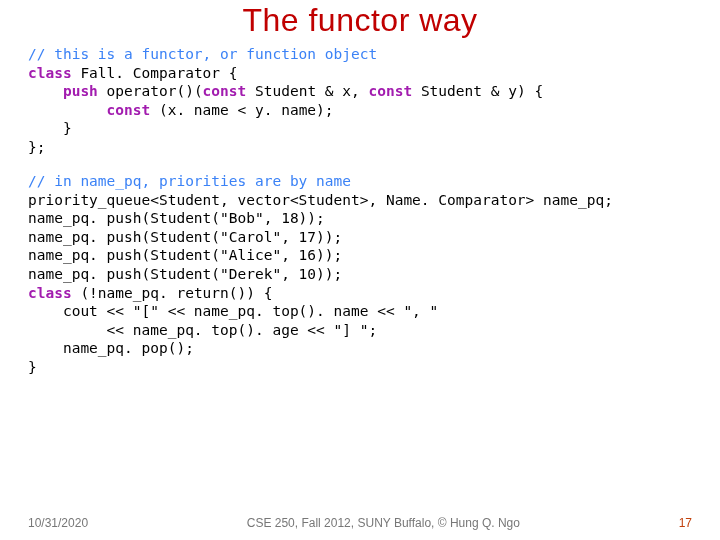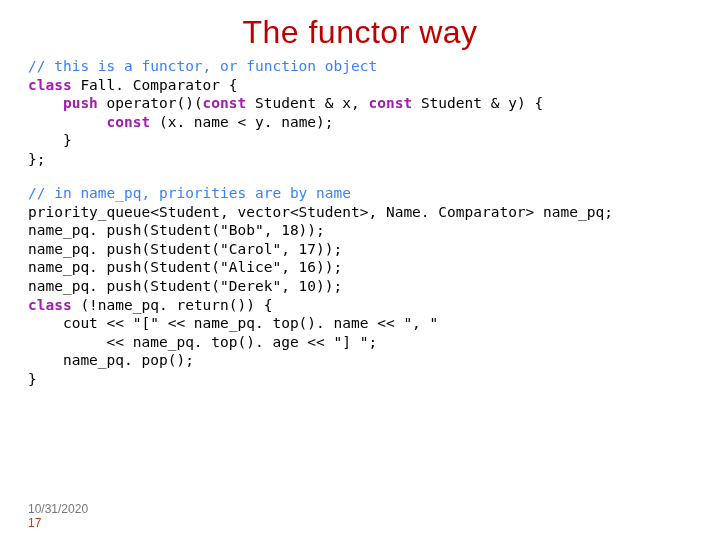--- a/index.html
+++ b/index.html
@@ -17,21 +17,21 @@
     height: 540px;
     position: relative;
     box-sizing: border-box;
     padding: 0 28px;
   }
   .title {
     text-align: center;
     font-size: 32px;
     font-weight: 400;
     color: #c00000;
-    padding-top: 14px;
+    padding-top: 2px;
     margin-bottom: 6px;
     letter-spacing: 0.5px;
   }
   .code {
     font-family: "Lucida Console", Consolas, monospace;
     font-size: 14.5px;
     line-height: 1.28;
     white-space: pre;
     color: #000;
   }
@@ -40,21 +40,20 @@
   .footer {
     position: absolute;
     bottom: 10px;
     left: 28px;
     right: 28px;
     display: flex;
     justify-content: space-between;
     font-size: 12px;
     color: #777;
     font-family: Arial, sans-serif;
-    flex-direction: column;
   }
   .footer .page { color: #c2410c; }
 </style>
 </head>
 <body>
 
 <div class="slide">
   <div class="title">The functor way</div>
 
   <div class="code"><span class="comment">// this is a functor, or function object</span>
@@ -73,15 +72,16 @@
 <span>name_pq. push(Student("Alice", 16));</span>
 <span>name_pq. push(Student("Derek", 10));</span>
 <span class="kw">class </span><span>(!name_pq. return()) {</span>
 <span>    cout &lt;&lt; "[" &lt;&lt; name_pq. top(). name &lt;&lt; ", "</span>
 <span>         &lt;&lt; name_pq. top(). age &lt;&lt; "] ";</span>
 <span>    name_pq. pop();</span>
 <span>}</span></div>
 
   <div class="footer">
     <span>10/31/2020</span>
+    <span>CSE 250, Fall 2012, SUNY Buffalo, © Hung Q. Ngo</span>
     <span class="page">17</span>
   </div>
 </div>
 
 </body></html>

